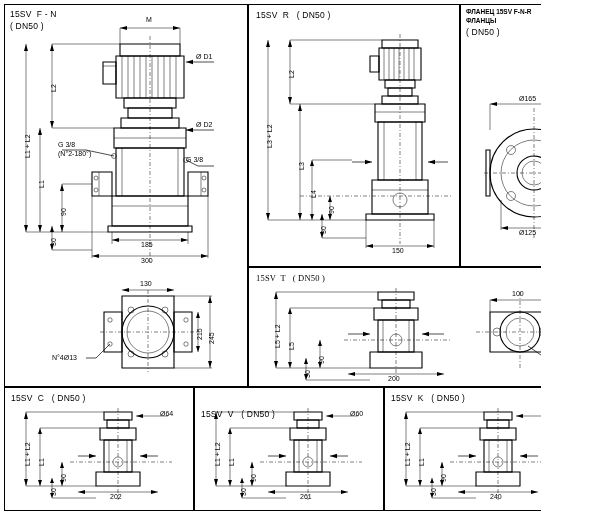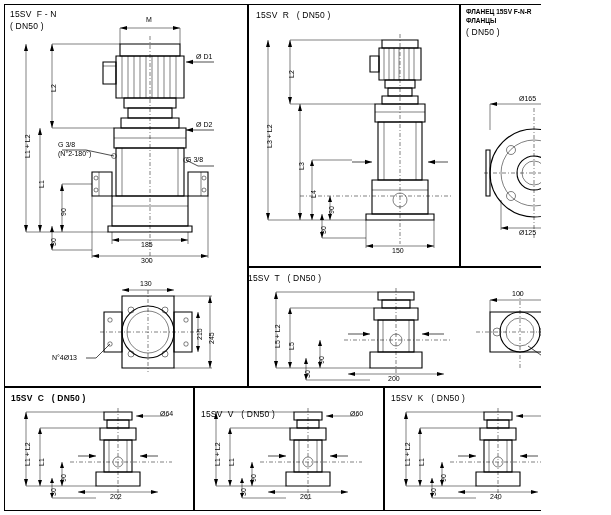--- a/index.html
+++ b/index.html
@@ -30,22 +30,22 @@
   <div class="panel" style="left:4px;top:387px;width:190px;height:124px;"></div>
   <div class="panel" style="left:194px;top:387px;width:190px;height:124px;"></div>
   <div class="panel" style="left:384px;top:387px;width:223px;height:124px;"></div>
 
   <div class="title" style="left:10px;top:9px;">15SV  F - N</div>
   <div class="title" style="left:10px;top:21px;">( DN50 )</div>
   <div class="title" style="left:256px;top:10px;">15SV  R   ( DN50 )</div>
   <div class="lbl" style="left:466px;top:8px;font-size:6.5px;font-weight:bold;">ФЛАНЕЦ 15SV F-N-R</div>
   <div class="lbl" style="left:466px;top:17px;font-size:6.5px;font-weight:bold;">ФЛАНЦЫ</div>
   <div class="title" style="left:466px;top:27px;">( DN50 )</div>
-  <div class="title" style="left:248px;top:273px;">15SV  T   ( DN50 )</div>
-  <div class="title" style="left:11px;top:393px;font-weight:bold;">15SV  C   ( DN50 )</div>
+  <div class="title" style="left:256px;top:273px;font-family:Liberation Serif, serif;">15SV  T   ( DN50 )</div>
+  <div class="title" style="left:11px;top:393px;">15SV  C   ( DN50 )</div>
   <div class="title" style="left:201px;top:393px;margin-top:16px;">15SV  V   ( DN50 )</div>
   <div class="title" style="left:391px;top:393px;text-align:right;">15SV  K   ( DN50 )</div>
 
   <div class="vcode" style="left:600px;top:505px;">05909_B_DD</div>
 
   <svg width="611" height="515">
 
     <path class="dash" d="M150 36 L150 262"></path>
 
     <path class="thk" d="M120 44 L180 44 L180 56 L120 56 Z"></path>

